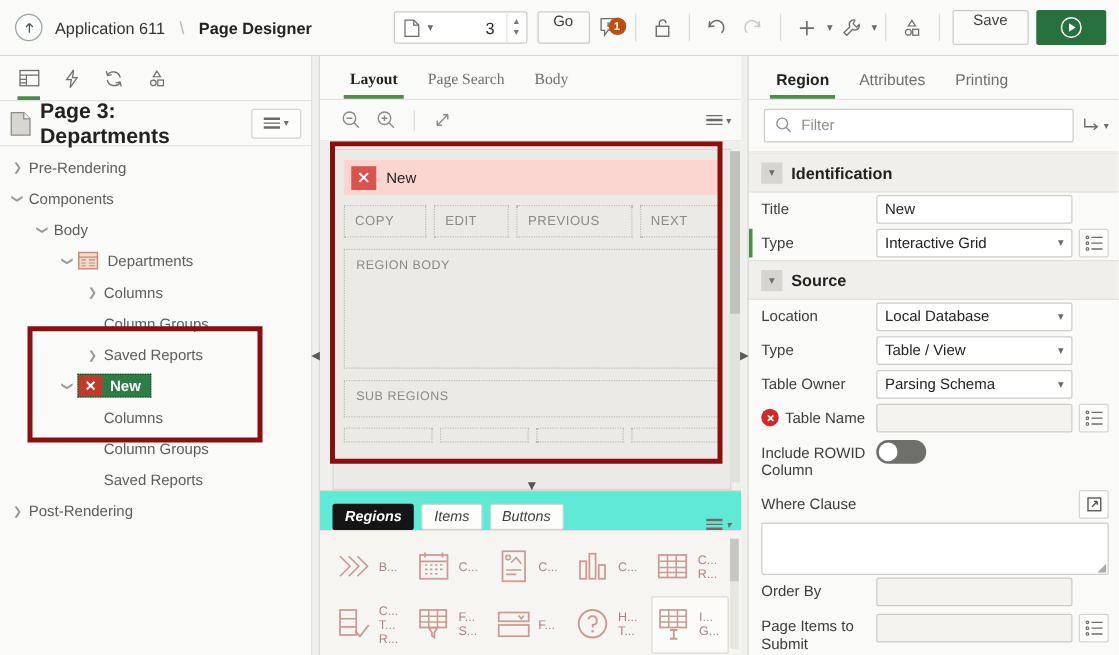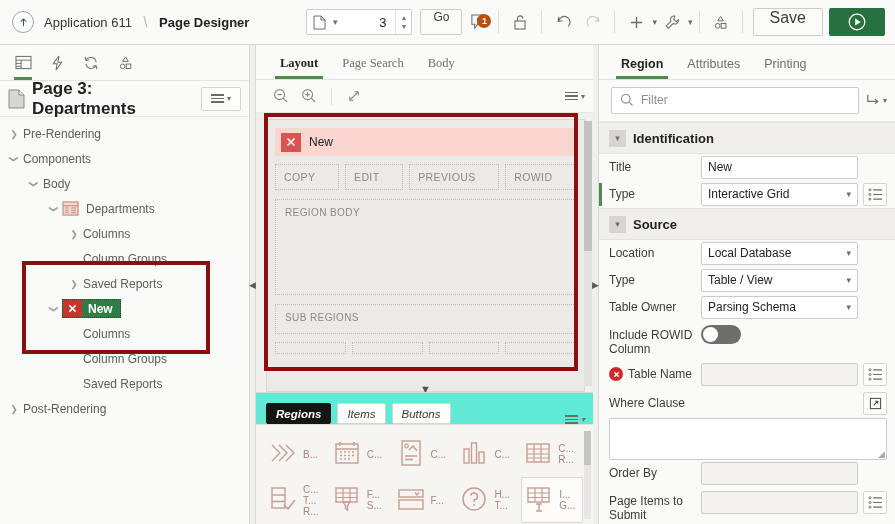--- a/index.html
+++ b/index.html
@@ -66,21 +66,21 @@
     position: absolute; right: 1px; top: 7px;
     background: #b8500f; color: #fff; border-radius: 50%;
     width: 14px; height: 14px; font-size: 9px; font-weight: bold;
     display: flex; align-items: center; justify-content: center;
   }
   .tb-div { width: 1px; height: 22px; background: #dcdcd8; margin: 0 6px; flex: 0 0 auto; }
   .tb-caret { font-size: 9px; color: #6b6b68; margin-left: 1px; }
   .tb-group { display: flex; align-items: center; flex: 0 0 auto; }
   .save-btn {
     height: 28px; padding: 0 16px; border: 1px solid #ccccc8;
-    background: #fbfbf9; border-radius: 2px; font-size: 16px;
+    background: #fbfbf9; border-radius: 2px; font-size: 12px;
     color: #3c3c3c; margin-left: 4px; flex: 0 0 auto;
   }
   .run-btn {
     height: 28px; width: 56px; background: #27713f; border: none;
     border-radius: 2px; margin-left: 6px; color: #fff;
     display: flex; align-items: center; justify-content: center; flex: 0 0 auto;
   }
 
   
   .body { flex: 1 1 auto; display: flex; min-height: 0; }
@@ -539,21 +539,21 @@
               <svg width="12" height="12" viewBox="0 0 12 12">
                   <path d="M2.5 2.5 L9.5 9.5 M9.5 2.5 L2.5 9.5" stroke="#fff" stroke-width="1.6"></path>
                 </svg>
             </span>
             <span class="htitle">New</span>
           </div>
           <div class="btnrow" id="region-buttons">
               <div class="ghost-btn">COPY</div>
               <div class="ghost-btn">EDIT</div>
               <div class="ghost-btn">PREVIOUS</div>
-              <div class="ghost-btn">ROWID</div>
+              <div class="ghost-btn">NEXT</div>
             </div>
           <div class="ghost-box ghost-body">
             <span>REGION BODY</span>
           </div>
           <div class="ghost-box ghost-sub">
             <span>SUB REGIONS</span>
           </div>
           <div class="stub-row">
             <span class="stub"></span>
             <span class="stub"></span>
@@ -784,30 +784,20 @@
               <span>Table Owner</span>
             </span>
             <span class="pctl">
               <span class="pselect">
                 <span>Parsing Schema</span>
                 <span class="chev">▾</span>
               </span>
               <span style="width: 24px; flex: 0 0 auto;"></span>
             </span>
           </div>
-          <div class="prow tall">
-            <span class="plabel wrap">
-              <span>Include ROWID Column</span>
-            </span>
-            <span class="pctl">
-              <span class="toggle">
-                <i></i>
-              </span>
-            </span>
-          </div>
           <div class="prow">
             <span class="plabel">
               <span class="errdot">
                 <svg width="9" height="9" viewBox="0 0 10 10">
                   <path d="M2.6 2.6 L7.4 7.4 M7.4 2.6 L2.6 7.4" stroke="#fff" stroke-width="1.5"></path>
                 </svg>
               </span>
               <span>Table Name</span>
             </span>
             <span class="pctl">
@@ -815,20 +805,30 @@
               <span class="lov-btn">
                 <svg width="15" height="13" viewBox="0 0 16 14">
                   <circle cx="2" cy="2" r="1.1" fill="none" stroke="#6b6b68" stroke-width="1"></circle>
                   <circle cx="2" cy="7" r="1.1" fill="none" stroke="#6b6b68" stroke-width="1"></circle>
                   <circle cx="2" cy="12" r="1.1" fill="none" stroke="#6b6b68" stroke-width="1"></circle>
                   <path d="M5.5 2 H15 M5.5 7 H15 M5.5 12 H15" stroke="#6b6b68" stroke-width="1.2"></path>
                 </svg>
               </span>
             </span>
           </div>
+          <div class="prow tall">
+            <span class="plabel wrap">
+              <span>Include ROWID Column</span>
+            </span>
+            <span class="pctl">
+              <span class="toggle">
+                <i></i>
+              </span>
+            </span>
+          </div>
           <div class="wc-head">
             <span class="plabel">Where Clause</span>
             <span class="expand-btn">
               <svg width="13" height="13" viewBox="0 0 14 14">
                 <rect x="1.5" y="1.5" width="11" height="11" fill="none" stroke="#4a4a47" stroke-width="1.1"></rect>
                 <path d="M5 9 L9.5 4.5 M9.5 4.5 H6.6 M9.5 4.5 V7.4" fill="none" stroke="#4a4a47" stroke-width="1.1"></path>
               </svg>
             </span>
           </div>
           <div class="ta-row">

